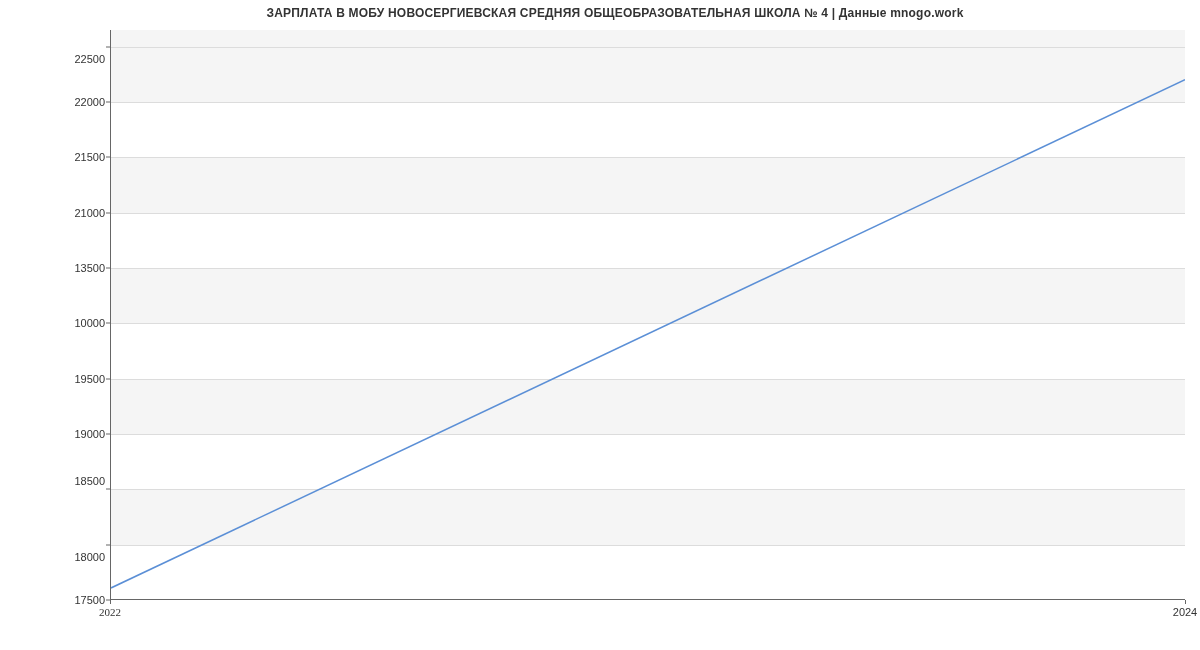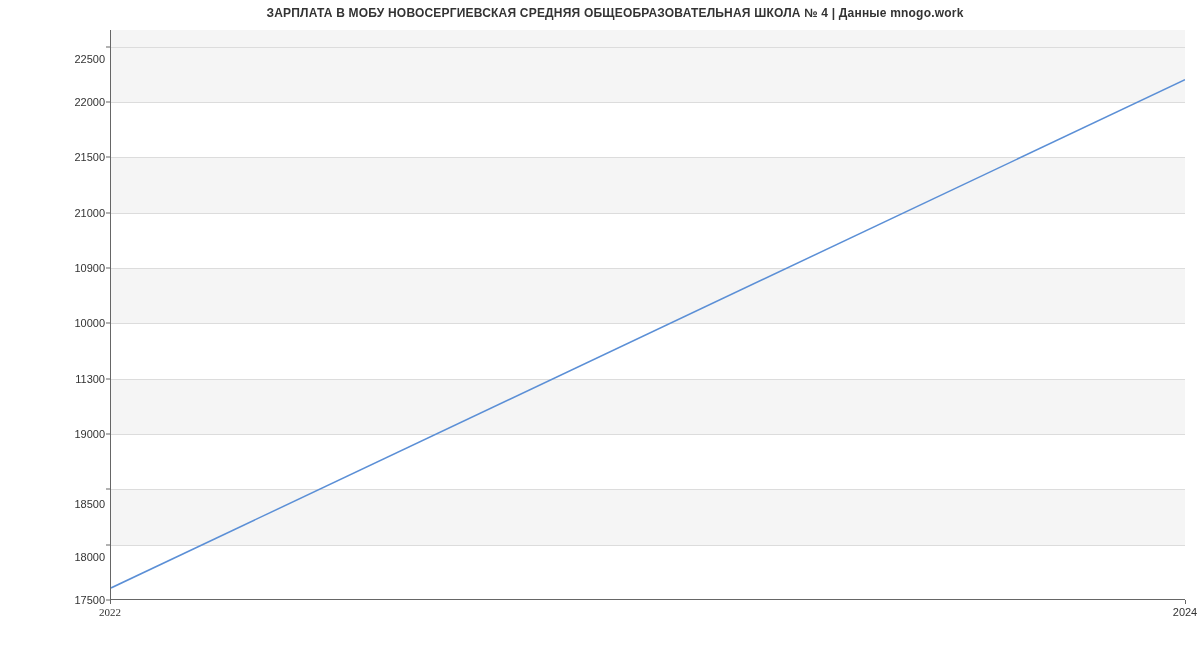--- a/index.html
+++ b/index.html
@@ -98,29 +98,29 @@
 <body>
 
 <div class="chart-wrap">
   <div class="title">ЗАРПЛАТА В МОБУ НОВОСЕРГИЕВСКАЯ СРЕДНЯЯ ОБЩЕОБРАЗОВАТЕЛЬНАЯ ШКОЛА № 4 | Данные mnogo.work</div>
 
   <div id="yticks">
       <div class="ytick-label" style="top: 600px;">17500</div>
       <div class="ytick-mark" style="top: 600px;"></div>
       <div class="ytick-label" style="top: 514px; margin-top: 43px;">18000</div>
       <div class="ytick-mark" style="top: 544.66px;"></div>
-      <div class="ytick-label" style="top: 504px;">18500</div>
+      <div class="ytick-label" style="top: 481px;">18500</div>
       <div class="ytick-mark" style="top: 489.32px;"></div>
       <div class="ytick-label" style="top: 433.981px;">19000</div>
       <div class="ytick-mark" style="top: 433.981px;"></div>
-      <div class="ytick-label" style="top: 378.641px;">11300</div>
+      <div class="ytick-label" style="top: 378.641px;">19500</div>
       <div class="ytick-mark" style="top: 378.641px;"></div>
       <div class="ytick-label" style="top: 323.301px;">10000</div>
       <div class="ytick-mark" style="top: 323.301px;"></div>
-      <div class="ytick-label" style="top: 267.961px;">10900</div>
+      <div class="ytick-label" style="top: 267.961px;">13500</div>
       <div class="ytick-mark" style="top: 267.961px;"></div>
       <div class="ytick-label" style="top: 212.621px;">21000</div>
       <div class="ytick-mark" style="top: 212.621px;"></div>
       <div class="ytick-label" style="top: 157.282px;">21500</div>
       <div class="ytick-mark" style="top: 157.282px;"></div>
       <div class="ytick-label" style="top: 101.942px;">22000</div>
       <div class="ytick-mark" style="top: 101.942px;"></div>
       <div class="ytick-label" style="top: 46.6019px; margin-top: 12px;">22500</div>
       <div class="ytick-mark" style="top: 46.6019px;"></div>
     </div>

